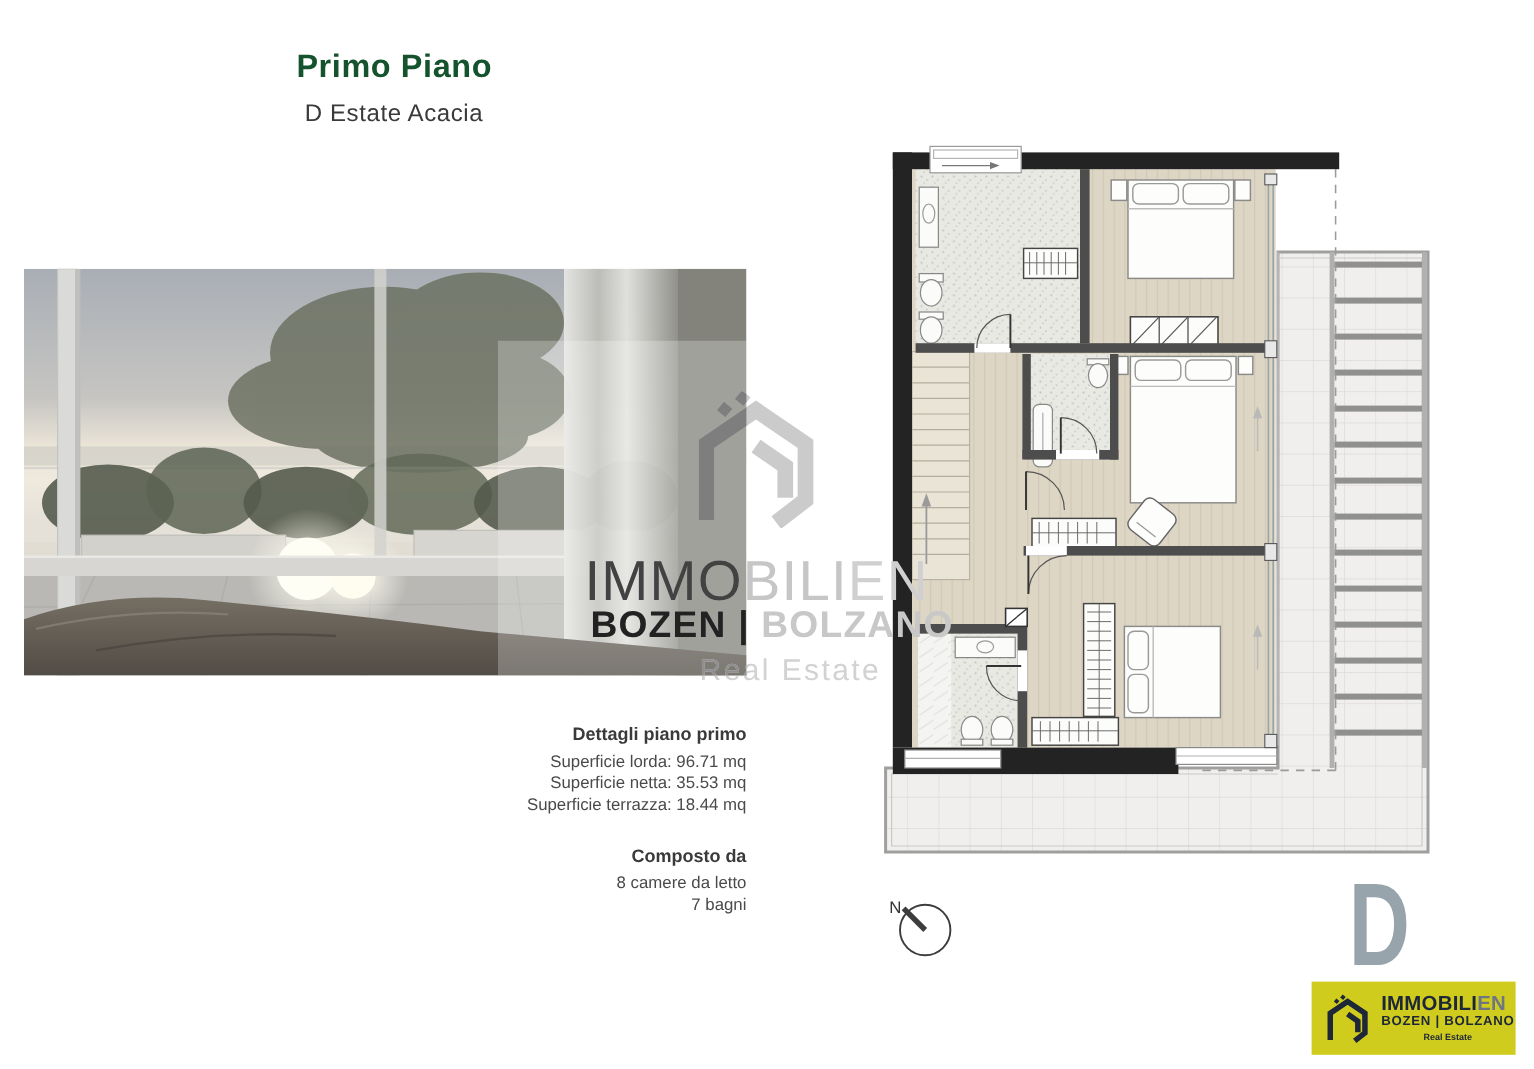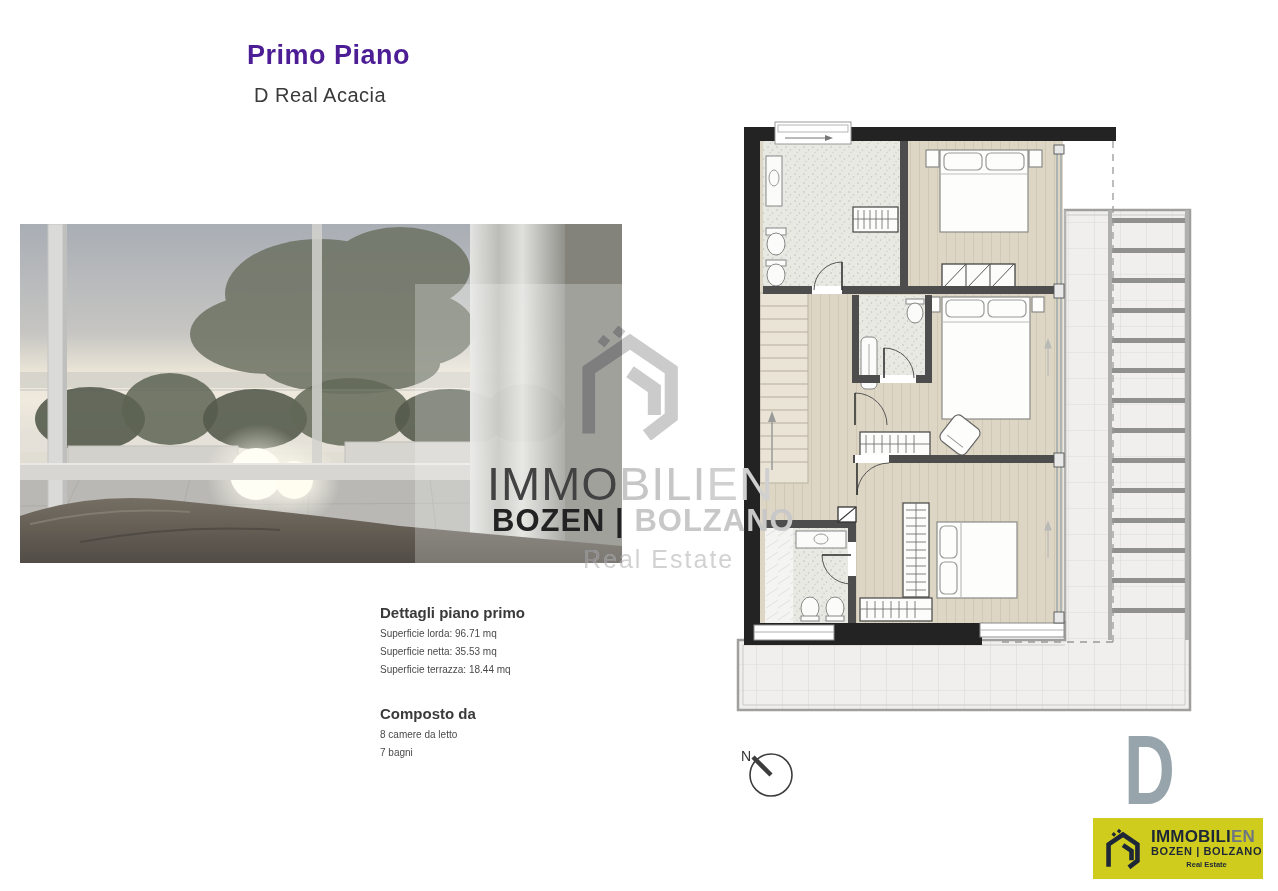--- a/index.html
+++ b/index.html
@@ -4,21 +4,21 @@
 <style>
   html,body{margin:0;padding:0;}
   body{
     width:1278px;height:891px;position:relative;background:#ffffff;
     font-family:"Liberation Sans", sans-serif;overflow:hidden;
   }
   .abs{position:absolute;}
 
   
   .title-block{left:247px;top:40px;}
-  .page-title{font-size:27px;font-weight:bold;color:#4c1d95;letter-spacing:.5px;margin:0;}
+  .page-title{font-size:27px;font-weight:bold;color:#14532d;letter-spacing:.5px;margin:0;}
   .page-subtitle{font-size:20px;color:#3a3a3a;margin:13px 0 0 7px;letter-spacing:.5px;}
 
   
   .photo{left:20px;top:224px;width:602px;height:339px;z-index:1;}
   .photo-overlay{left:395px;top:60px;width:207px;height:279px;background:rgba(252,252,252,.25);}
 
   
   .plan{left:730px;top:118px;width:470px;height:600px;z-index:1;}
 
   
@@ -31,23 +31,23 @@
   .wm-cities-light{left:492px;top:503px;color:#c8c8c8;}
   .wm-tag{font-size:25px;letter-spacing:2px;white-space:nowrap;}
   .wm-tag-light{left:583px;top:545px;color:#d2d2d2;}
   .wm-dark-clip{left:20px;top:224px;width:602px;height:339px;overflow:hidden;z-index:4;pointer-events:none;}
   .wm-house-dark{left:550px;top:102px;}
   .wm-brand-dark{left:467px;top:232px;color:#424242;}
   .wm-cities-dark{left:472px;top:279px;color:#222222;}
   .wm-tag-dark{left:563px;top:321px;color:#8f8f8f;}
 
   
-  .details{left:380px;top:604px;width:242px;text-align:left;z-index:5;}
+  .details{left:380px;top:604px;width:242px;text-align:right;z-index:5;}
   .details-heading{font-size:15px;font-weight:bold;color:#3a3a3a;margin:0 0 4px 0;}
-  .details-line{font-size:10px;color:#4a4a4a;line-height:18px;margin:0;}
+  .details-line{font-size:14px;color:#4a4a4a;line-height:18px;margin:0;}
   .details-heading.second{margin-top:26px;}
 
   
   .compass{left:738px;top:740px;width:72px;height:64px;z-index:2;}
 
   
   .unit-letter{left:1124px;top:732px;font-size:98px;font-weight:bold;color:#97a4ab;
     line-height:.78;transform:scaleX(.72);transform-origin:left top;z-index:2;}
 
   
@@ -58,21 +58,21 @@
   .logo-brand{font-size:17px;font-weight:bold;color:#1d2737;letter-spacing:.2px;line-height:1;}
   .logo-brand .sfx{color:#6f7683;}
   .logo-cities{font-size:11px;font-weight:bold;color:#1d2737;letter-spacing:.6px;line-height:1.25;}
   .logo-tag{font-size:7.5px;font-weight:bold;color:#1d2737;align-self:center;margin-top:2px;}
 </style>
 </head>
 <body>
 
 <div class="abs title-block">
   <h1 class="page-title">Primo Piano</h1>
-  <div class="page-subtitle">D Real Acacia</div>
+  <div class="page-subtitle">D Estate Acacia</div>
 </div>
 
 <div class="abs photo">
   <svg width="602" height="339" viewBox="0 0 602 339">
     <defs>
       <linearGradient id="sky" x1="0" y1="0" x2="0" y2="1">
         <stop offset="0" stop-color="#a9aeb5"></stop>
           <stop offset=".32" stop-color="#c6c5c2"></stop>
         <stop offset=".44" stop-color="#ece6d8"></stop>
           <stop offset=".52" stop-color="#f5eede"></stop>

